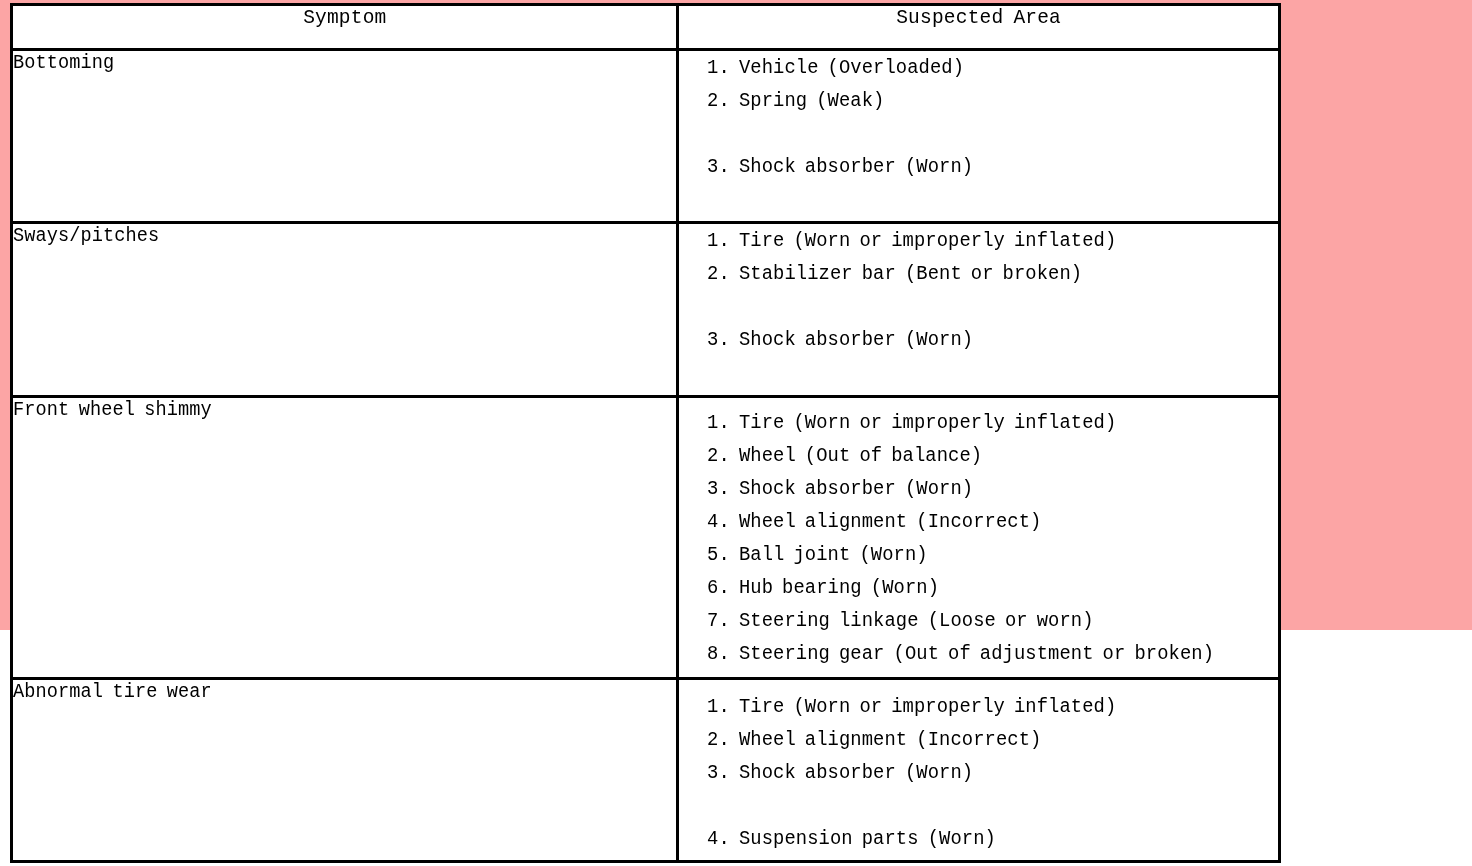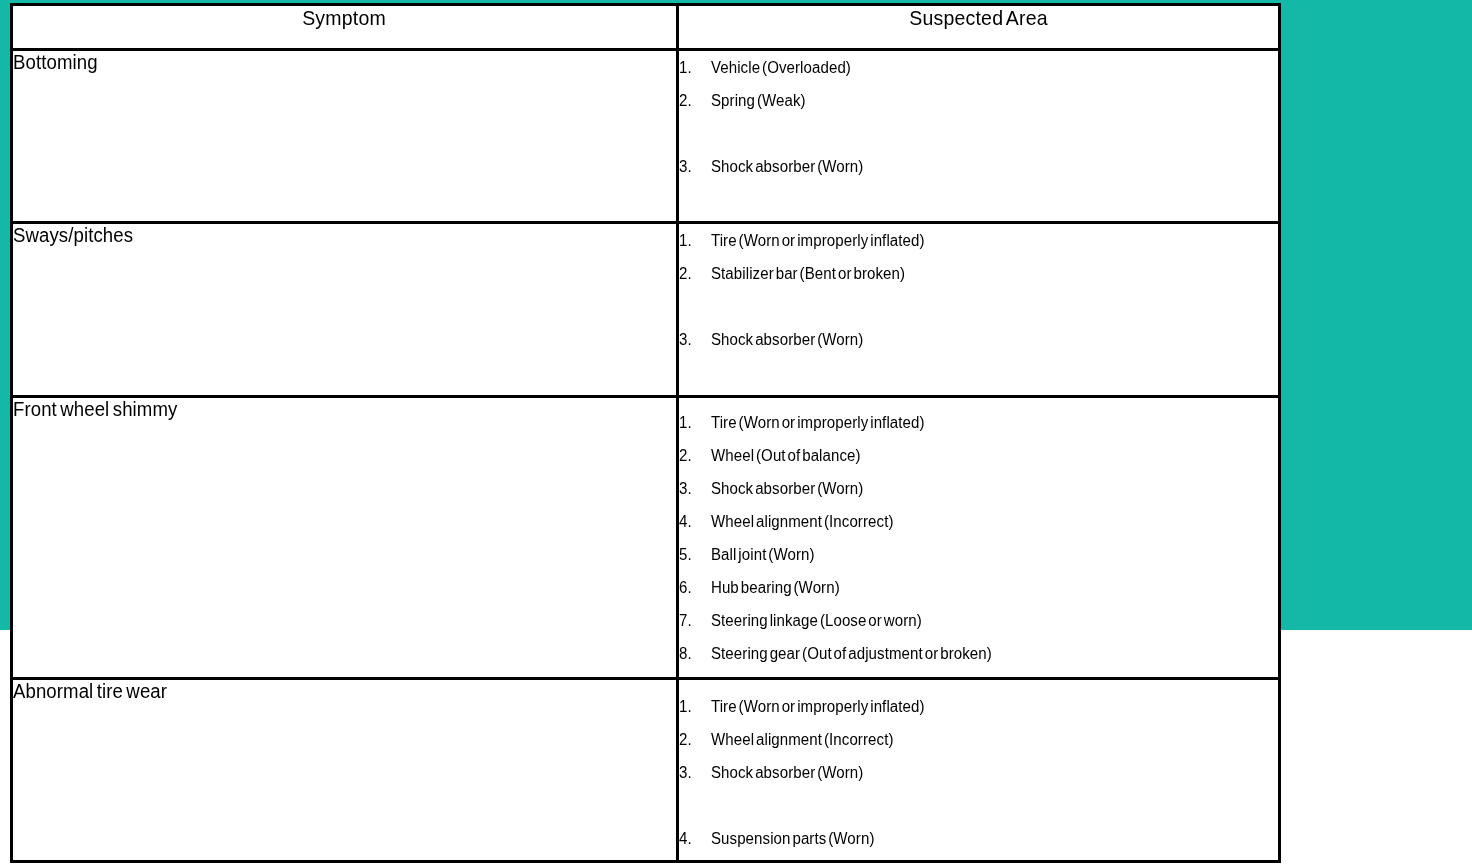--- a/index.html
+++ b/index.html
@@ -13,21 +13,22 @@
     height: 866px;
     font-family: "Liberation Sans", "DejaVu Sans", sans-serif;
     color: #000000;
     overflow: hidden;
   }
 
   #page {
     position: relative;
     width: 1472px;
     height: 630px;
-    background: #14b8a6;
+    background: #fca5a5;
+    font-family: Liberation Mono, monospace;
   }
 
   
   .tbl {
     position: absolute;
     left: 10px;
     top: 3px;
     width: 1268px;          
     border-collapse: collapse;
     table-layout: fixed;
@@ -82,22 +83,23 @@
   }
   .area-list {
     margin: 0;
     padding: 0;
     list-style: none;
   }
   .area-list li {
     display: block;
     height: 33px;
     line-height: 33px;
-    font-size: 16px;
+    font-size: 20px;
     white-space: nowrap;
+    margin-left: 28px;
   }
   .area-list li.spacer {
     height: 33px;
   }
   .li-inner {
     display: inline-block;
     transform: scaleX(0.94);
     transform-origin: left center;
     word-spacing: -2.5px;
     letter-spacing: 0.1px;

